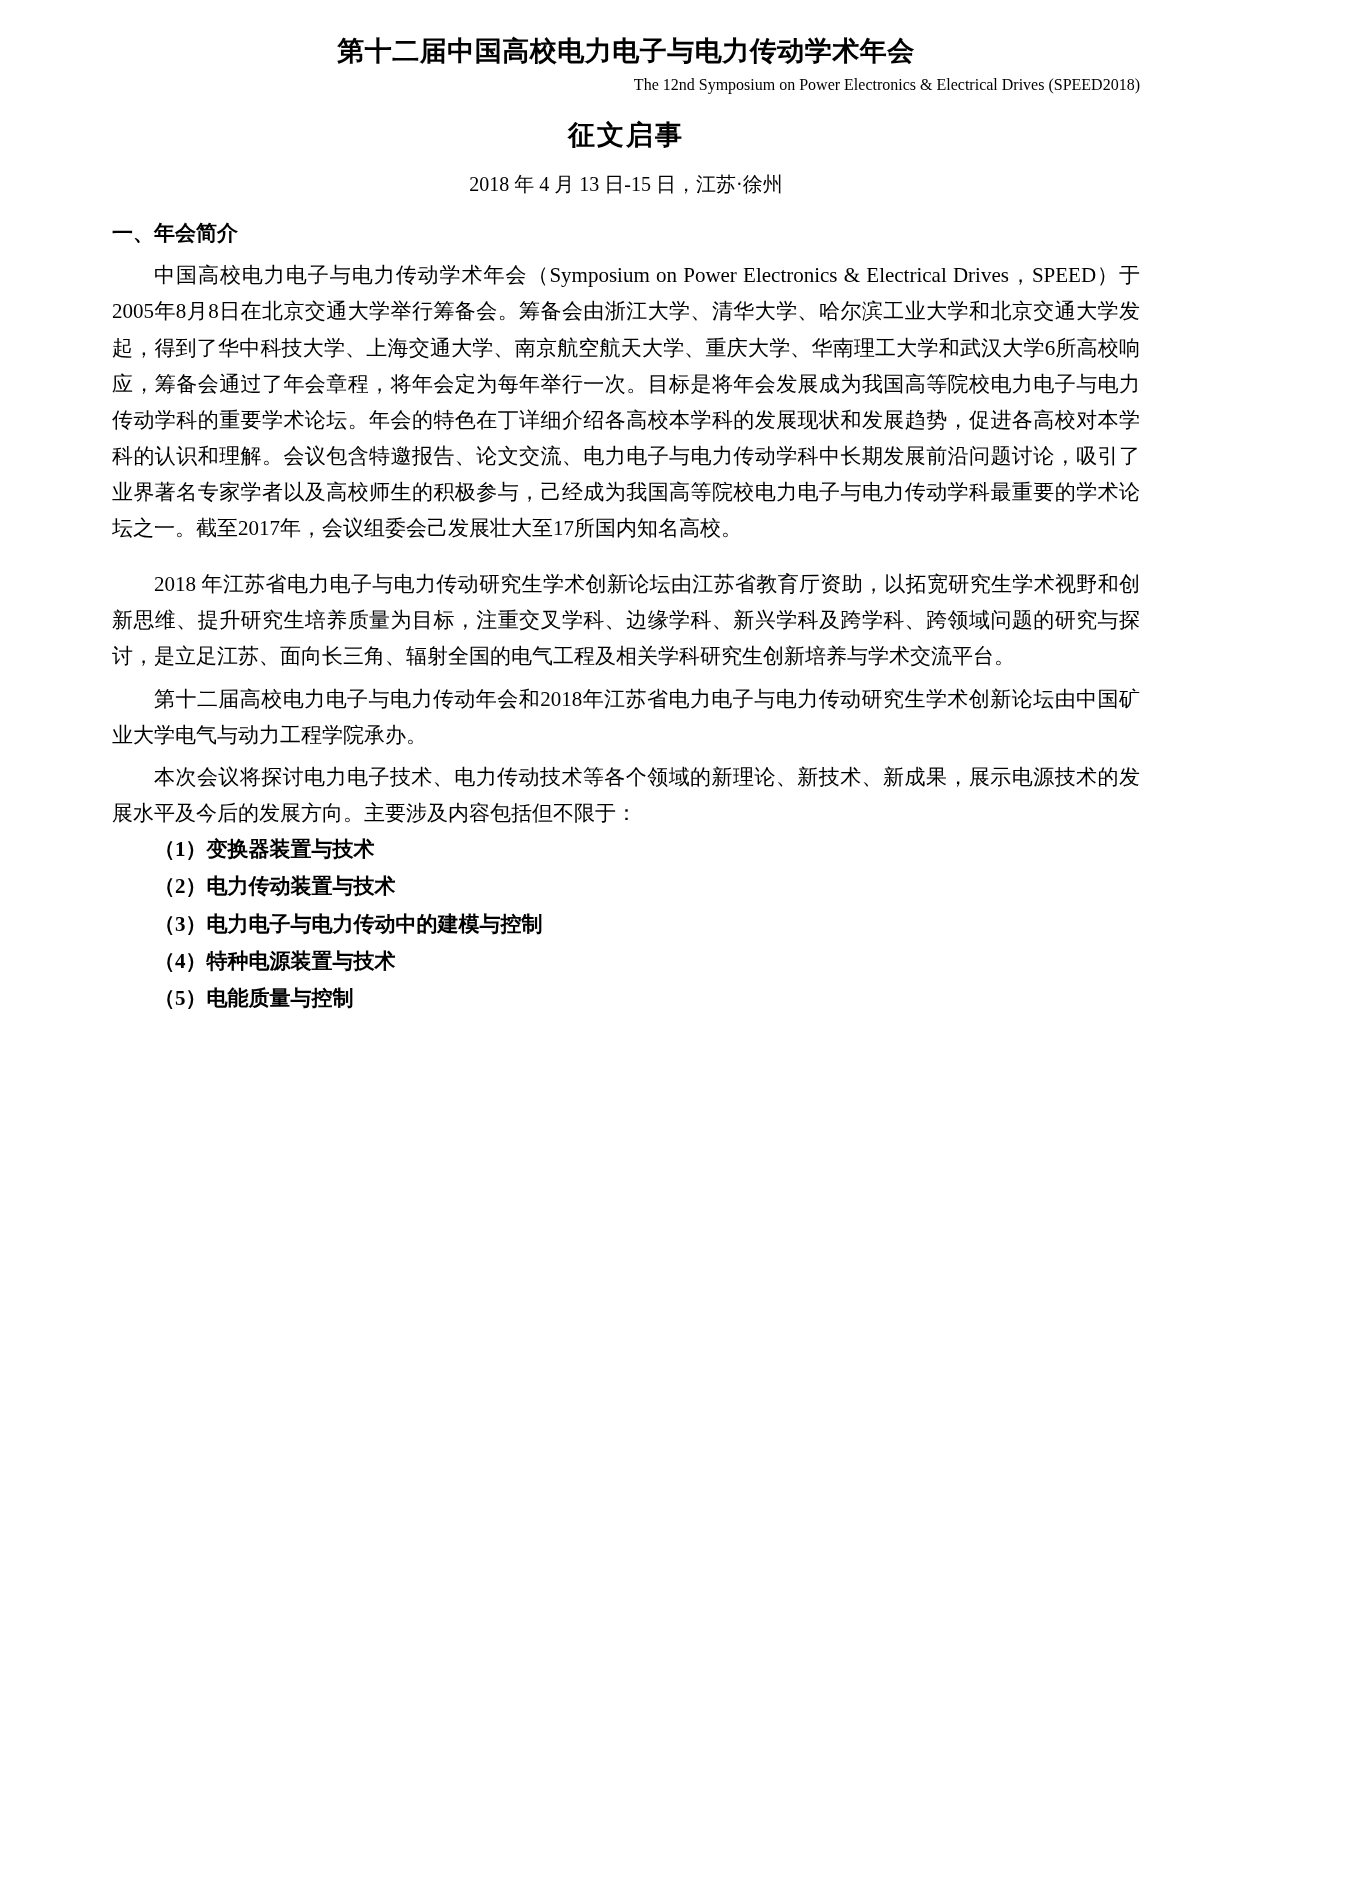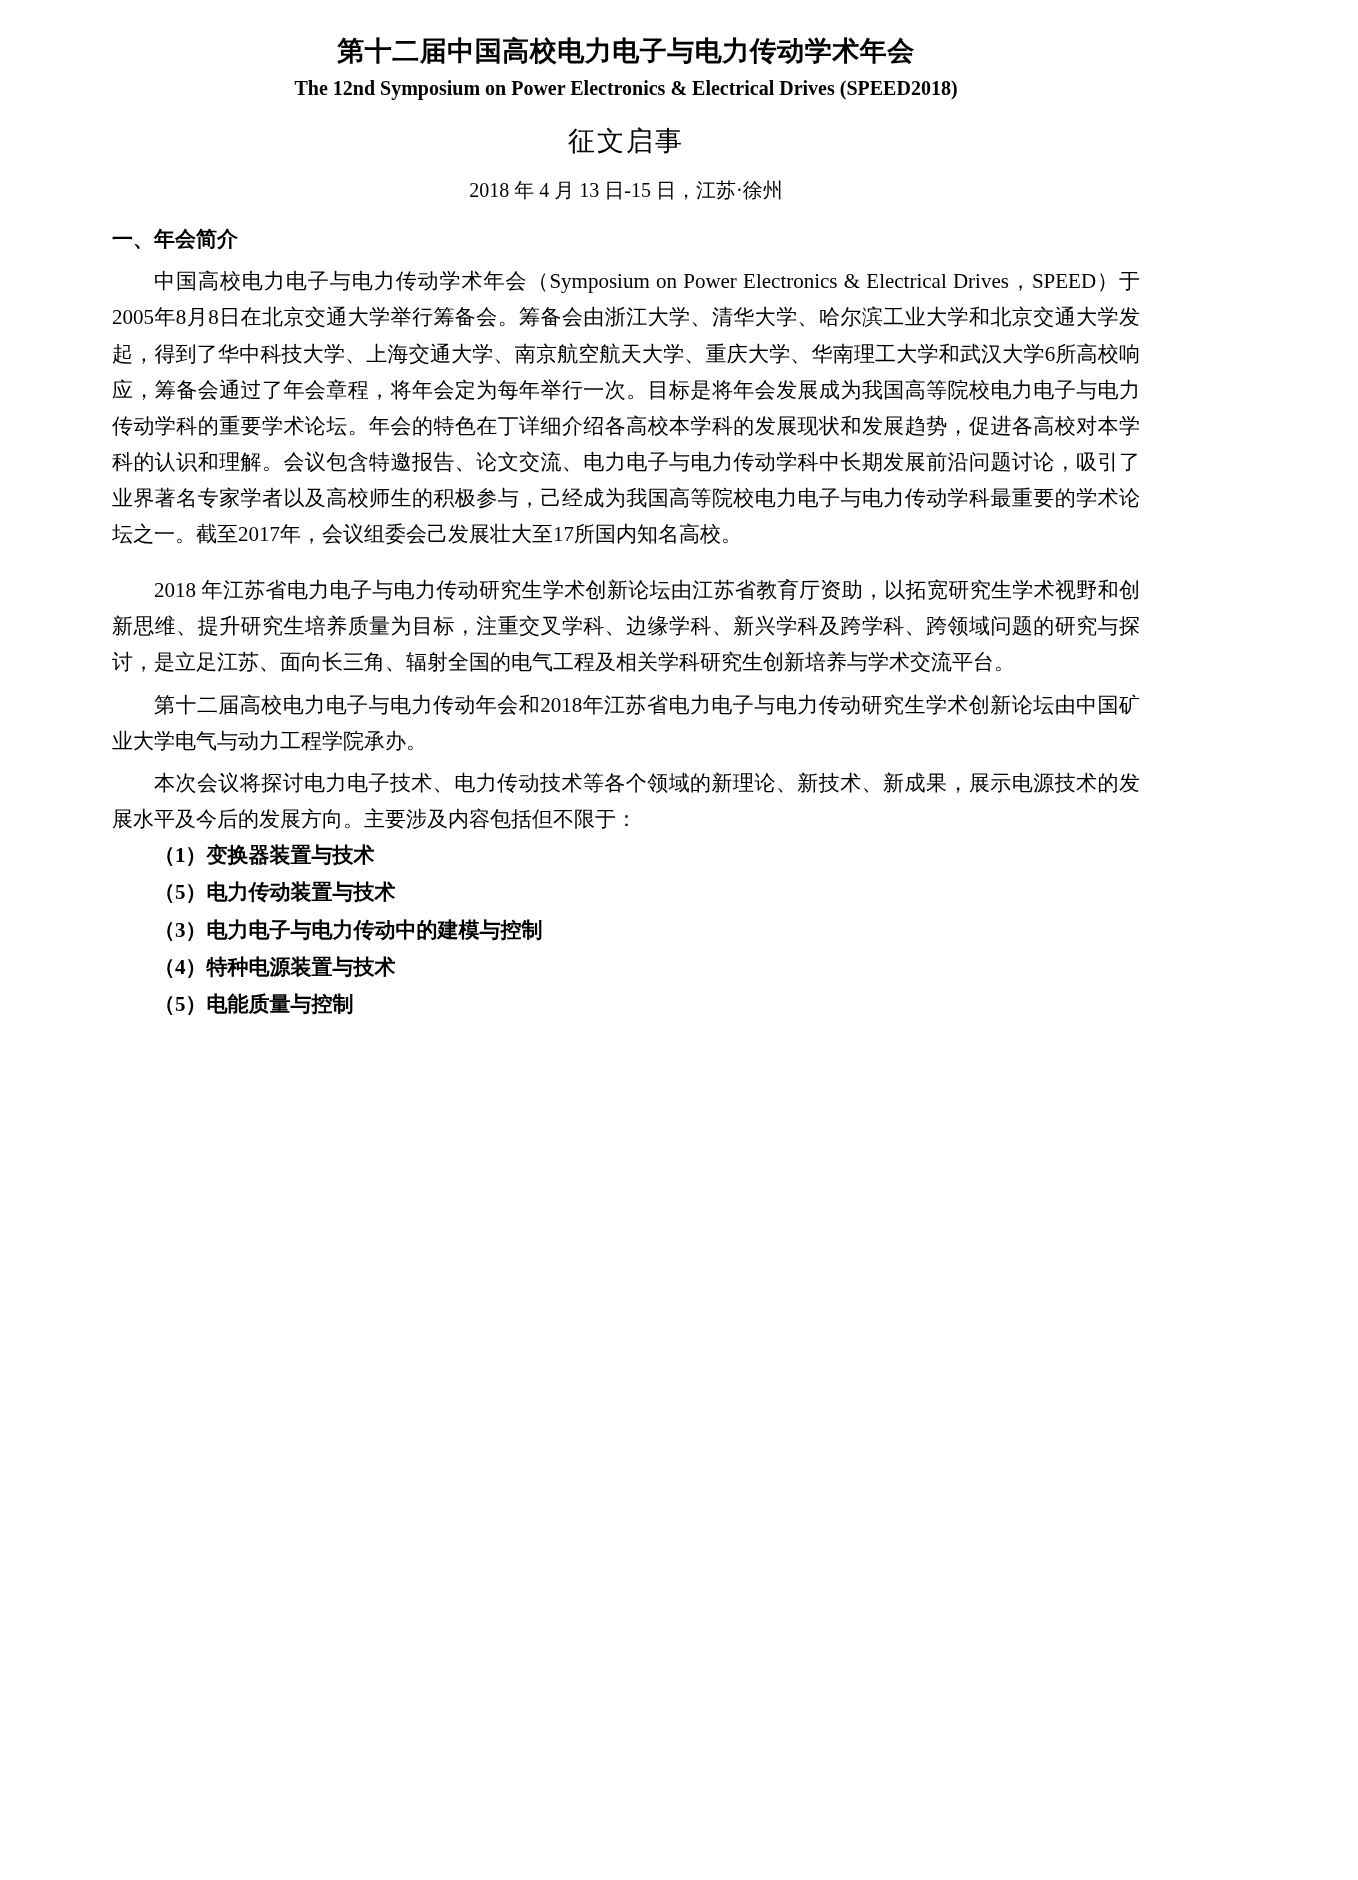--- a/index.html
+++ b/index.html
@@ -22,37 +22,37 @@
   }
   .title-cn {
     text-align: center;
     font-size: 27px;
     font-weight: bold;
     letter-spacing: 0.5px;
     line-height: 1.45;
     margin: 6px 0 2px 0;
   }
   .title-en {
-    text-align: center;
-    font-size: 20px;
-    font-weight: bold;
+    text-align: right;
+    font-size: 16px;
+    font-weight: normal;
     line-height: 1.5;
     margin: 0 0 14px 0;
   }
   .title-cn2 {
     text-align: center;
     font-size: 25px;
     font-weight: bold;
     line-height: 1.5;
     margin: 18px 0 10px 0;
   }
   .title-cn3 {
     text-align: center;
     font-size: 27px;
-    font-weight: normal;
+    font-weight: bold;
     line-height: 1.5;
     margin: 18px 0 12px 0;
     letter-spacing: 2px;
   }
   .dateline {
     text-align: center;
     font-size: 20px;
     line-height: 1.6;
     margin: 6px 0 10px 0;
   }
@@ -101,19 +101,19 @@
 
   <h3 class="section-heading">一、年会简介</h3>
   <p class="body">中国高校电力电子与电力传动学术年会（Symposium on Power Electronics &amp; Electrical Drives，SPEED）于2005年8月8日在北京交通大学举行筹备会。筹备会由浙江大学、清华大学、哈尔滨工业大学和北京交通大学发起，得到了华中科技大学、上海交通大学、南京航空航天大学、重庆大学、华南理工大学和武汉大学6所高校响应，筹备会通过了年会章程，将年会定为每年举行一次。目标是将年会发展成为我国高等院校电力电子与电力传动学科的重要学术论坛。年会的特色在丁详细介绍各高校本学科的发展现状和发展趋势，促进各高校对本学科的认识和理解。会议包含特邀报告、论文交流、电力电子与电力传动学科中长期发展前沿问题讨论，吸引了业界著名专家学者以及高校师生的积极参与，己经成为我国高等院校电力电子与电力传动学科最重要的学术论坛之一。截至2017年，会议组委会己发展壮大至17所国内知名高校。</p>
   <div class="spacer-sm"></div>
   <p class="body">2018 年江苏省电力电子与电力传动研究生学术创新论坛由江苏省教育厅资助，以拓宽研究生学术视野和创新思维、提升研究生培养质量为目标，注重交叉学科、边缘学科、新兴学科及跨学科、跨领域问题的研究与探讨，是立足江苏、面向长三角、辐射全国的电气工程及相关学科研究生创新培养与学术交流平台。</p>
   <p class="body">第十二届高校电力电子与电力传动年会和2018年江苏省电力电子与电力传动研究生学术创新论坛由中国矿业大学电气与动力工程学院承办。</p>
 
   <p class="body nogap">本次会议将探讨电力电子技术、电力传动技术等各个领域的新理论、新技术、新成果，展示电源技术的发展水平及今后的发展方向。主要涉及内容包括但不限于：</p>
   <ul class="list">
     <li>（1）变换器装置与技术</li>
-    <li>（5）电力传动装置与技术</li>
+    <li>（2）电力传动装置与技术</li>
     <li>（3）电力电子与电力传动中的建模与控制</li>
     <li>（4）特种电源装置与技术</li>
     <li>（5）电能质量与控制</li>
   </ul>
 
 </div>
 
 </body></html>

